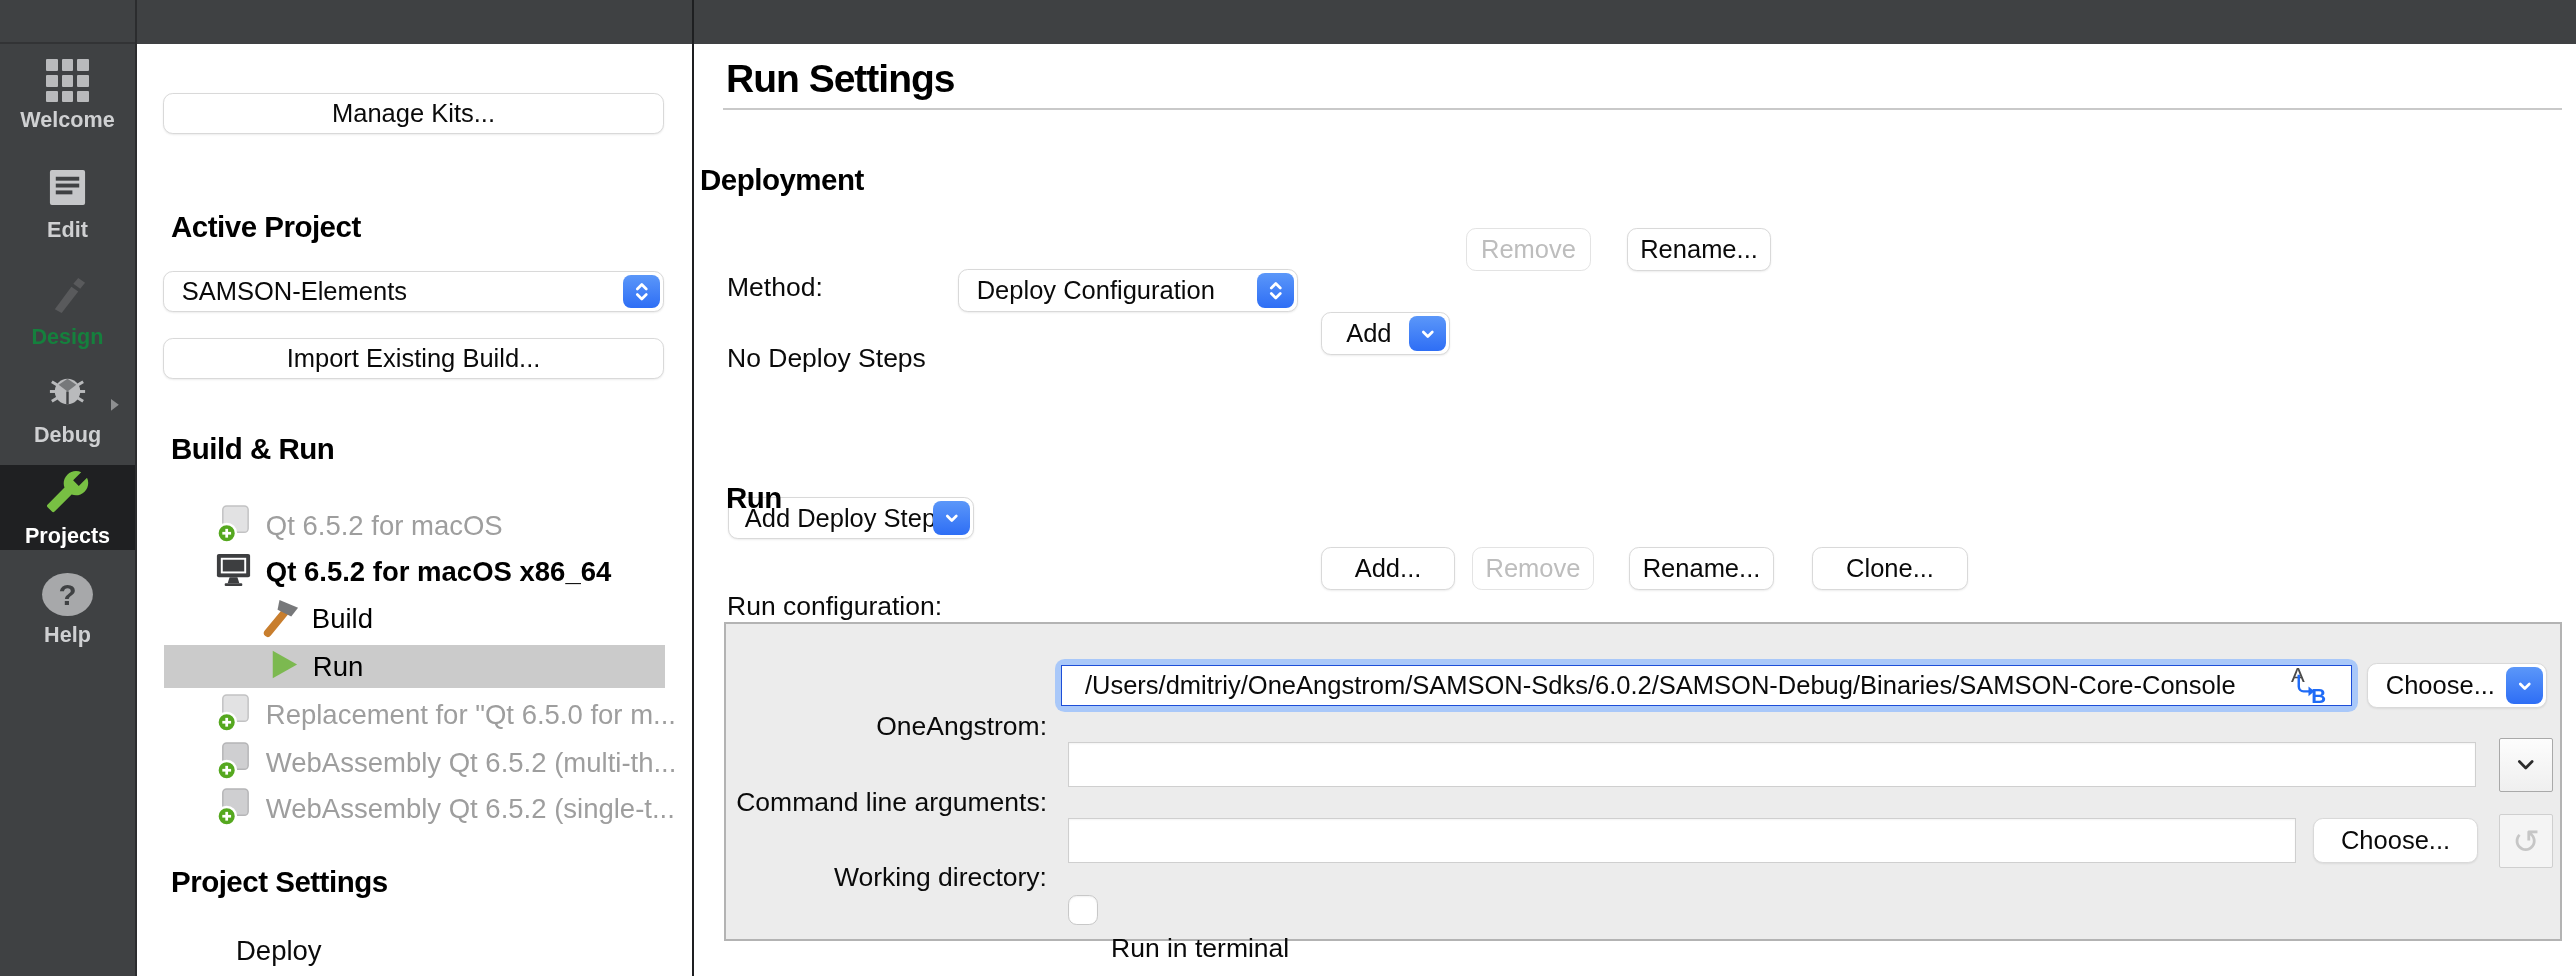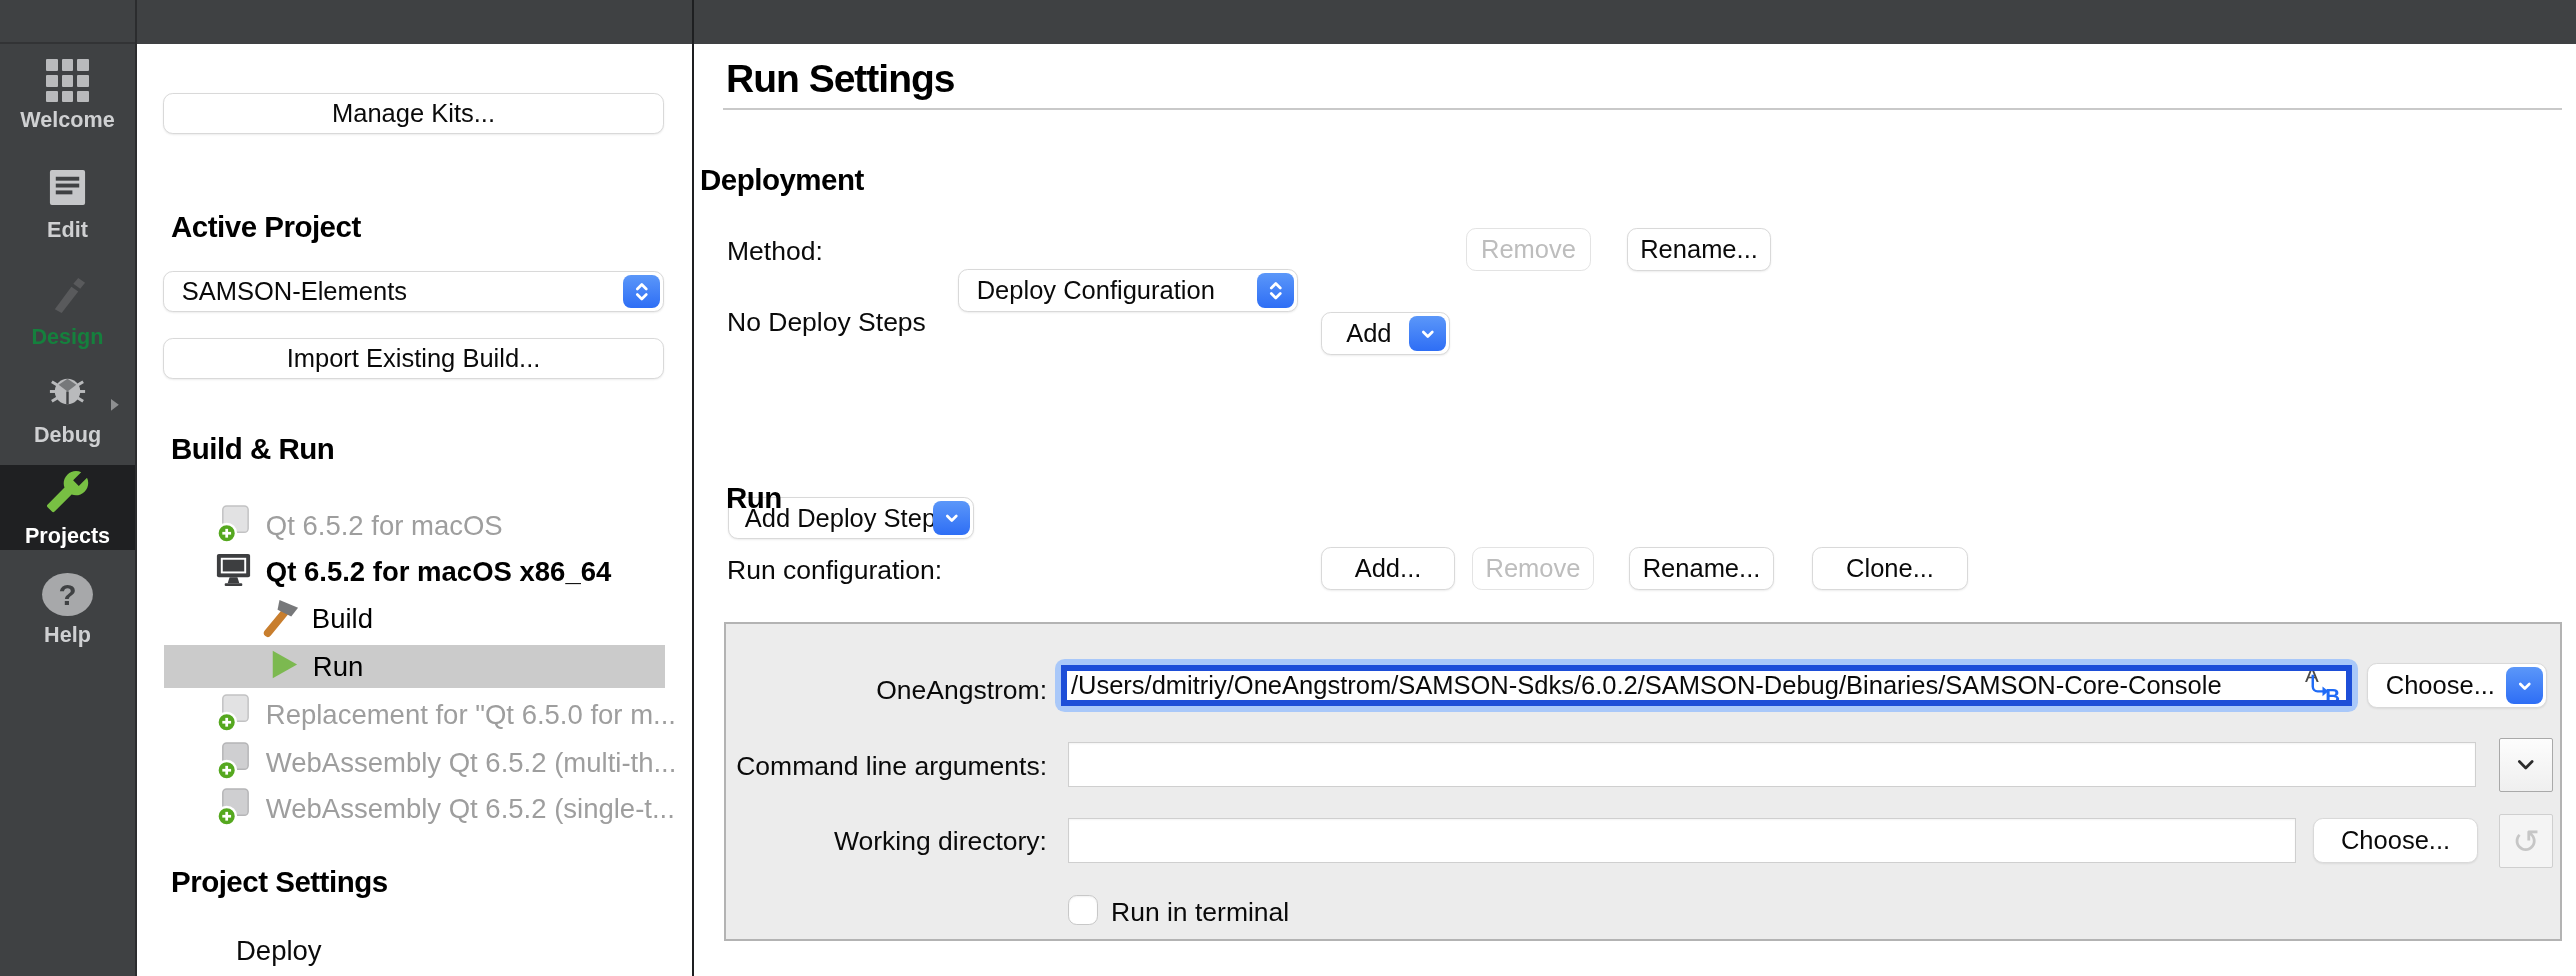--- a/index.html
+++ b/index.html
@@ -37,34 +37,34 @@
     border-radius:9.8px;box-shadow:0 1px 2px rgba(0,0,0,0.08);box-sizing:border-box;position:relative;}
   .popup .ptext{font-size:25.5px;padding-left:17.7px;white-space:nowrap;}
   .caret-sq{position:absolute;right:2.9px;top:2.9px;bottom:2.9px;width:37px;border-radius:7.9px;
     background:linear-gradient(#5b97f9,#2e6ef5);display:flex;align-items:center;justify-content:center;}
   .split{display:flex;align-items:center;background:#fff;border:1px solid #d9d9d9;border-radius:9.8px;
     box-shadow:0 1px 2px rgba(0,0,0,0.08);box-sizing:border-box;position:relative;}
   .split .stext{flex:1;text-align:center;font-size:25.5px;white-space:nowrap;padding:0 49px 0 15.7px;}
   h1,h2,h3{margin:0;color:#000;}
   .heading-lg{font-size:39px;font-weight:800;letter-spacing:-1px;}
   .heading-md{font-size:29.5px;font-weight:800;letter-spacing:-0.5px;}
-  .rowlabel{font-size:26.5px;}
+  .rowlabel{font-size:26.5px;margin-top:36px;}
   
   .kit-row{display:flex;align-items:center;gap:11.8px;}
   .kit-text{font-size:27.5px;color:#9e9e9e;white-space:nowrap;}
   .kit-text.active{color:#000;font-weight:bold;}
   .kit-text.step{color:#000;}
   .kit-selbg{background:var(--selection-gray);}
   
   .graybox{background:var(--box-bg);border:2px solid #b3b3b3;box-sizing:border-box;}
   .field{background:#fff;border:1px solid #cfcfcf;box-sizing:border-box;font-size:25.5px;
     display:flex;align-items:center;padding:0 13.8px;box-shadow:inset 0 1px 2px rgba(0,0,0,0.05);}
   .focus-wrap{background:var(--focus-ring);border-radius:9.8px;padding:5.9px;box-sizing:border-box;}
-  .focus-inner{background:#fff;border:6px solid #1d4ed8;height:100%;box-sizing:border-box;
-    display:flex;align-items:center;padding:0 4px;font-size:25.5px;position:relative;overflow:hidden;}
+  .focus-inner{background:#fff;border:1px solid #1d4ed8;height:100%;box-sizing:border-box;
+    display:flex;align-items:center;padding:0 23px;font-size:25.5px;position:relative;overflow:hidden;}
   .sqbtn{display:flex;align-items:center;justify-content:center;background:linear-gradient(#fdfdfd,#efefef);
     border:1px solid #a9a9a9;box-sizing:border-box;border-radius:2px;}
   .sqbtn.disabled{border-color:#cfcfcf;background:#f4f4f4;}
   .undo-glyph{font-size:33px;color:#c6c6c6;line-height:1;}
   .checkbox{width:29.5px;height:29.5px;border-radius:8.8px;border:1px solid #c8c8c8;background:#fff;
     box-shadow:inset 0 1px 2px rgba(0,0,0,0.06);box-sizing:border-box;}
   .abicon{position:relative;width:39px;height:37px;flex:none;}
   .abicon .a{position:absolute;left:2px;top:-3.9px;font-size:20.6px;color:#4a4a4a;}
   .abicon .b{position:absolute;right:2px;bottom:-3.9px;font-size:20.6px;color:#1f6bf6;font-weight:bold;}
 </style>

